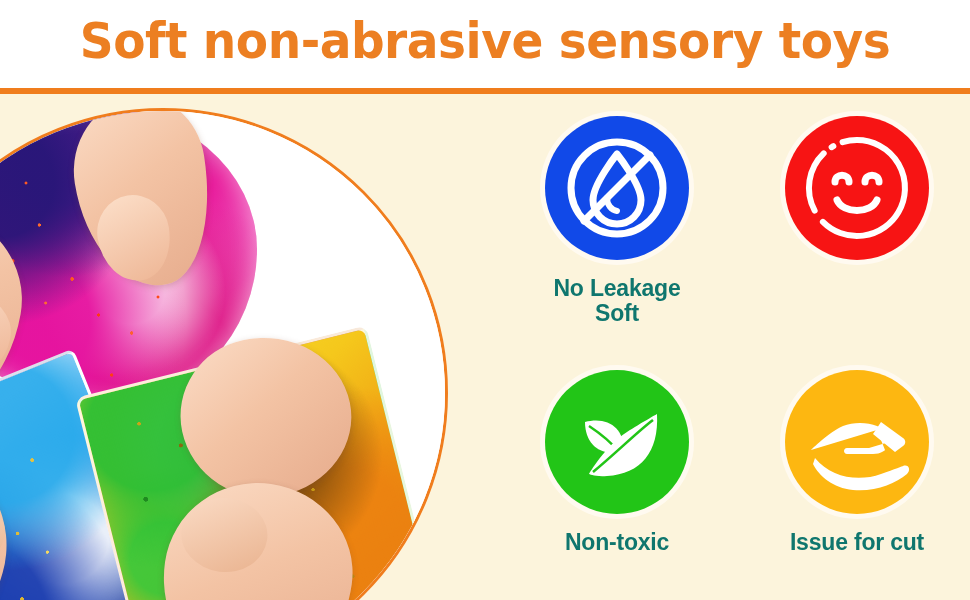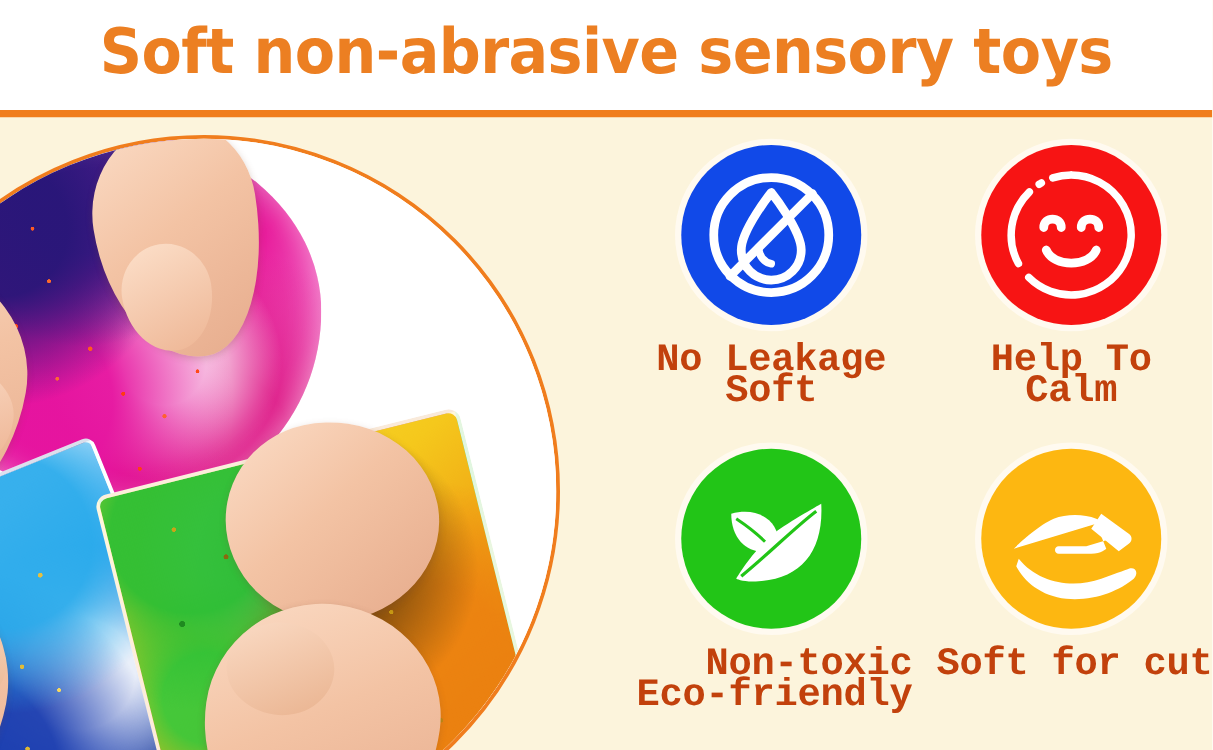--- a/index.html
+++ b/index.html
@@ -281,43 +281,43 @@
     width: 480px; height: 506px;
   }
   .feature {
     position: absolute;
     width: 226px;
     text-align: center;
   }
   .feature-col-1 { left: 14px; }
   .feature-col-2 { left: 254px; }
   .feature-row-1 { top: 22px; }
-  .feature-row-2 { top: 265px; text-align: right; }
+  .feature-row-2 { top: 276px; }
 
   .badge {
     width: 144px;
     height: 144px;
     border-radius: 50%;
     margin: 0 auto;
     position: relative;
     box-shadow: 0 0 0 5px #fffaf0;
   }
   .badge svg { display: block; }
 
   .badge-blue  { background: #1149e8; }
   .badge-red   { background: #f71414; }
   .badge-green { background: #22c517; }
   .badge-amber { background: #fdb711; }
 
   .feature-label {
     margin-top: 16px;
-    color: #c2410c;
-    font-family: Liberation Mono, monospace;
+    color: #0f766e;
+    font-family: Liberation Sans, sans-serif;
     font-weight: bold;
-    font-size: 31px;
+    font-size: 23px;
     line-height: 25px;
     letter-spacing: -0.2px;
   }
   .feature-label .l2 { display: block; }
 </style>
 </head>
 <body>
 
 <div id="page">
 
@@ -364,51 +364,46 @@
 
       <div class="feature feature-col-2 feature-row-1">
         <div class="badge badge-red">
           <svg width="144" height="144" viewBox="0 0 144 144">
             <path d="M72 24 A48 48 0 1 1 71.9 24" fill="none" stroke="#ffffff" stroke-width="6" stroke-linecap="round" stroke-dasharray="188 14 62 10 2 10"></path>
             <path d="M50 66 C50 57 64 57 64 66" fill="none" stroke="#ffffff" stroke-width="7" stroke-linecap="round"></path>
             <path d="M80 66 C80 57 94 57 94 66" fill="none" stroke="#ffffff" stroke-width="7" stroke-linecap="round"></path>
             <path d="M52 84 C58 98 86 98 92 84" fill="none" stroke="#ffffff" stroke-width="7" stroke-linecap="round"></path>
           </svg>
         </div>
-        <div class="feature-label">
-          <span>Help To</span>
-          <span class="l2">Calm</span>
-        </div>
       </div>
 
       <div class="feature feature-col-1 feature-row-2">
         <div class="badge badge-green">
           <svg width="144" height="144" viewBox="0 0 144 144">
             <path d="M40 52 C62 46 80 58 78 80 C58 88 40 76 40 52 Z" fill="#ffffff"></path>
             <path d="M44 56 C56 64 66 72 74 82" fill="none" stroke="#22c517" stroke-width="2.4"></path>
             <path d="M112 44 C114 82 96 104 62 106 C50 107 44 104 44 104 C44 104 60 76 82 62 C96 53 112 44 112 44 Z" fill="#ffffff"></path>
             <path d="M108 50 C92 62 70 84 48 102" fill="none" stroke="#22c517" stroke-width="2.6"></path>
           </svg>
         </div>
         <div class="feature-label">
           <span>Non-toxic</span>
-          <span class="l2">Eco-friendly</span>
         </div>
       </div>
 
       <div class="feature feature-col-2 feature-row-2">
         <div class="badge badge-amber">
           <svg width="144" height="144" viewBox="0 0 144 144">
             <path d="M26 80 C26 80 44 62 58 56 C68 52 82 52 92 56 L104 62 C108 64 108 70 104 72
                      L84 78 L62 78 C58 78 58 84 62 84 L88 84 C96 84 100 80 100 80 L92 60" fill="#ffffff"></path>
             <path d="M96 52 L118 68 C121 70 121 74 118 76 L110 82 L88 64 Z" fill="#ffffff"></path>
             <path d="M30 88 C46 108 74 112 96 104 C110 99 118 96 118 96 C124 94 126 100 122 104
                      C110 114 90 122 68 120 C48 118 34 106 28 94 Z" fill="#ffffff"></path>
           </svg>
         </div>
         <div class="feature-label">
-          <span>Soft for cut</span>
+          <span>Issue for cut</span>
         </div>
       </div>
 
     </div>
   </div>
 </div>
 
 </body></html>

